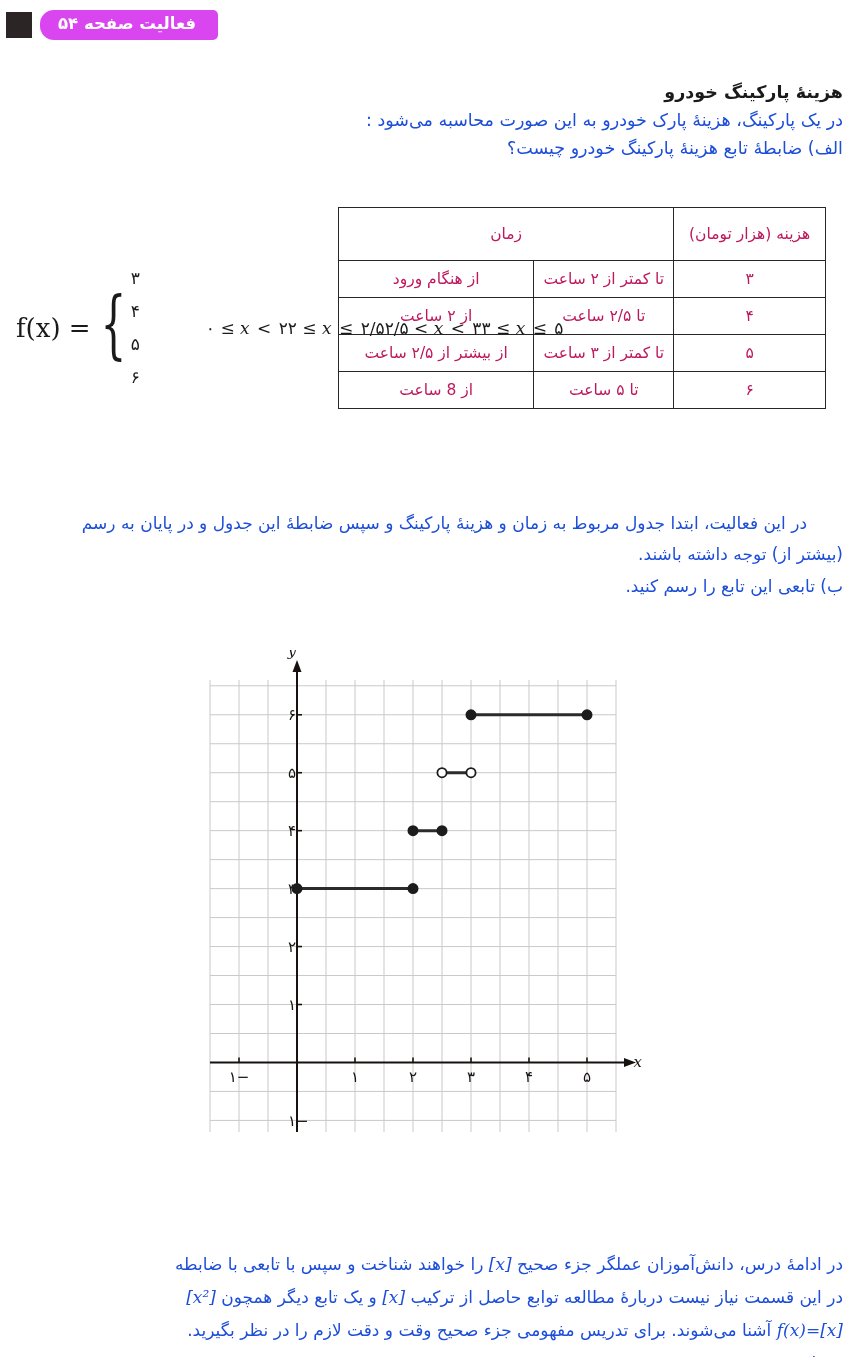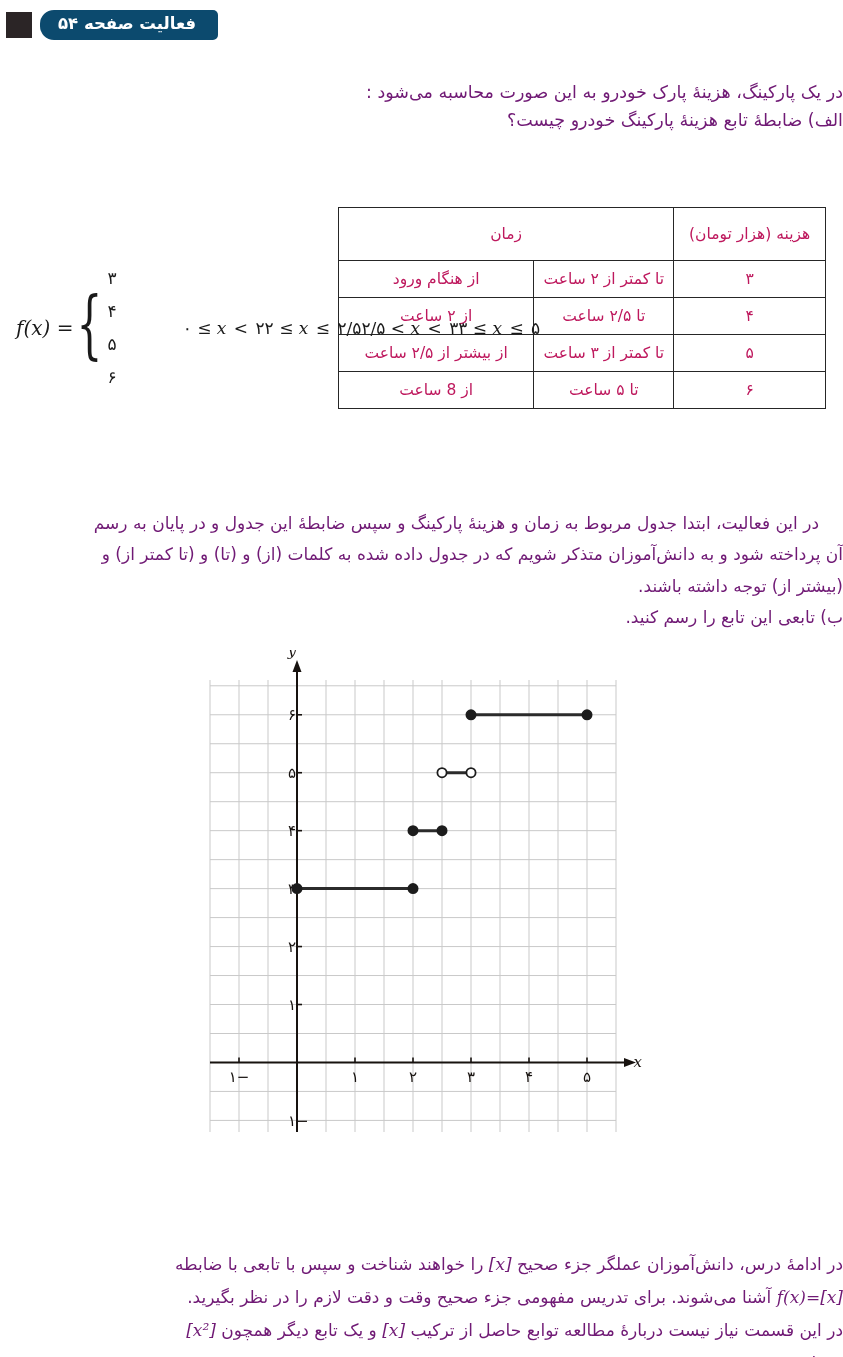--- a/index.html
+++ b/index.html
@@ -13,30 +13,30 @@
   #header-banner{
     position:absolute;top:8px;left:0;width:843px;height:34px;
     display:flex;flex-direction:row-reverse;align-items:center;
     justify-content:flex-start;gap:0;
   }
   #header-square{
     width:26px;height:26px;background:#2b2526;margin-left:6px;margin-right:8px;
     flex:0 0 auto;
   }
   #header-pill{
-    background:#0c4a6e;color:#ffffff;border-radius:14px 5px 5px 14px;
+    background:#d946ef;color:#ffffff;border-radius:14px 5px 5px 14px;
     padding:5px 22px 7px 18px;font-size:16.5px;font-weight:bold;
     letter-spacing:.4px;white-space:nowrap;line-height:1.15;
   }
 
   
   #intro-block{
     position:absolute;top:78px;right:0;width:800px;text-align:right;
   }
-  .para-line{font-size:17.5px;line-height:1.62;color:#701a75;white-space:nowrap;}
+  .para-line{font-size:17.5px;line-height:1.62;color:#1d4ed8;white-space:nowrap;}
   #activity-title{font-size:17.5px;font-weight:bold;line-height:1.6;}
 
   
   #cost-table{
     position:absolute;top:207px;right:17px;width:488px;
     border-collapse:collapse;background:#fff;
   }
   #cost-table td,#cost-table th{
     border:1.6px solid #262626;text-align:center;vertical-align:middle;
     font-size:15.5px;font-weight:normal;color:#be185d;padding:0;
@@ -50,55 +50,56 @@
 
   
   #formula-block{
     position:absolute;top:262px;right:527px;width:300px;height:150px;
     direction:ltr;
   }
   #formula-inner{
     display:flex;align-items:center;justify-content:flex-start;
     font-family:"DejaVu Serif","Liberation Serif",serif;
   }
-  #fx-label{font-style:italic;font-size:20px;margin-right:3px;white-space:nowrap;}
+  #fx-label{font-size:26px;margin-right:9px;white-space:nowrap;}
   #brace{
     font-size:74px;line-height:0.86;font-weight:300;
     transform:scaleX(.55);transform-origin:center;margin:0 -8px 6px -10px;
     font-family:"DejaVu Serif",serif;
   }
   #piece-values{display:flex;flex-direction:column;margin-left:2px;}
   #piece-conds{display:flex;flex-direction:row;margin-left:66px;}
   .piece-val{font-size:17px;height:33px;line-height:33px;white-space:nowrap;}
   .piece-cond{font-size:17px;height:33px;line-height:33px;white-space:nowrap;letter-spacing:1px;}
   .piece-cond .vx{font-style:italic;font-family:"DejaVu Serif",serif;}
 
   
   #mid-block{position:absolute;top:508px;right:0;width:830px;text-align:right;}
   #mid-block .para-line{line-height:1.85;font-size:17px;}
-  .line-indent{padding-right:24px;}
+  .line-indent{padding-right:36px;}
 
   
   #graph-wrap{position:absolute;top:650px;left:0;width:843px;height:520px;}
   #graph-svg{display:block;margin:0 auto;}
 
   
   #bottom-block{position:absolute;top:1248px;right:0;width:836px;}
   #bottom-block .para-line{line-height:1.95;font-size:17px;}
   .mathinline{font-family:"DejaVu Serif","Liberation Serif",serif;font-style:italic;direction:ltr;display:inline-block;}
 </style>
 </head>
 <body>
 
 <div id="header-banner">
   <div id="header-square"></div>
   <div id="header-pill">فعالیت صفحه ۵۴</div>
 </div>
 
 <div id="intro-block">
+  <div id="activity-title">هزینهٔ پارکینگ خودرو</div>
   <div class="para-line">در یک پارکینگ، هزینهٔ پارک خودرو به این صورت محاسبه می‌شود :</div>
   <div class="para-line">الف) ضابطهٔ تابع هزینهٔ پارکینگ خودرو چیست؟</div>
 </div>
 
 <table id="cost-table">
   <thead>
     <tr>
       <th class="col-cost">هزینه (هزار تومان)</th>
       <th colspan="2">زمان</th>
     </tr>
@@ -141,21 +142,20 @@
       <span class="piece-cond"><span>۰ ≤</span> <span class="vx">x</span> <span>&lt; ۲</span></span>
       <span class="piece-cond"><span>۲ ≤</span> <span class="vx">x</span> <span>≤ ۲/۵</span></span>
       <span class="piece-cond"><span>۲/۵ &lt;</span> <span class="vx">x</span> <span>&lt; ۳</span></span>
       <span class="piece-cond"><span>۳ ≤</span> <span class="vx">x</span> <span>≤ ۵</span></span>
     </span>
   </div>
 </div>
 
 <div id="mid-block">
   <div class="para-line line-indent">در این فعالیت، ابتدا جدول مربوط به زمان و هزینهٔ پارکینگ و سپس ضابطهٔ این جدول و در پایان به رسم</div>
-  <div class="para-line">آن پرداخته شود و به دانش‌آموزان متذکر شویم که در جدول داده شده به کلمات (از) و (تا) و (تا کمتر از) و</div>
   <div class="para-line">(بیشتر از) توجه داشته باشند.</div>
   <div class="para-line">ب) تابعی این تابع را رسم کنید.</div>
 </div>
 
 <div id="graph-wrap">
   <svg id="graph-svg" width="460" height="500" viewBox="0 0 460 500">
     <g id="grid-layer">
         <line x1="18" y1="482" x2="18" y2="30" stroke="#c9c9c9" stroke-width="1"></line>
         <line x1="47" y1="482" x2="47" y2="30" stroke="#c9c9c9" stroke-width="1"></line>
         <line x1="76" y1="482" x2="76" y2="30" stroke="#c9c9c9" stroke-width="1"></line>
@@ -243,23 +243,23 @@
   </svg>
 </div>
 
 <div id="bottom-block">
   <div class="para-line">
     <span>در ادامهٔ درس، دانش‌آموزان عملگر جزء صحیح</span>
     <span class="mathinline">[x]</span>
     <span>را خواهند شناخت و سپس با تابعی با ضابطه</span>
   </div>
   <div class="para-line">
-    <span class="mathinline">f(x)=[x]</span>
-    <span>آشنا می‌شوند. برای تدریس مفهومی جزء صحیح وقت و دقت لازم را در نظر بگیرید.</span>
-  </div>
-  <div class="para-line">
     <span>در این قسمت نیاز نیست دربارهٔ مطالعه توابع حاصل از ترکیب</span>
     <span class="mathinline">[x]</span>
     <span>و یک تابع دیگر همچون</span>
     <span class="mathinline">[x²]</span>
   </div>
+  <div class="para-line">
+    <span class="mathinline">f(x)=[x]</span>
+    <span>آشنا می‌شوند. برای تدریس مفهومی جزء صحیح وقت و دقت لازم را در نظر بگیرید.</span>
+  </div>
   <div class="para-line">بپردازید.</div>
 </div>
 
 </body></html>

